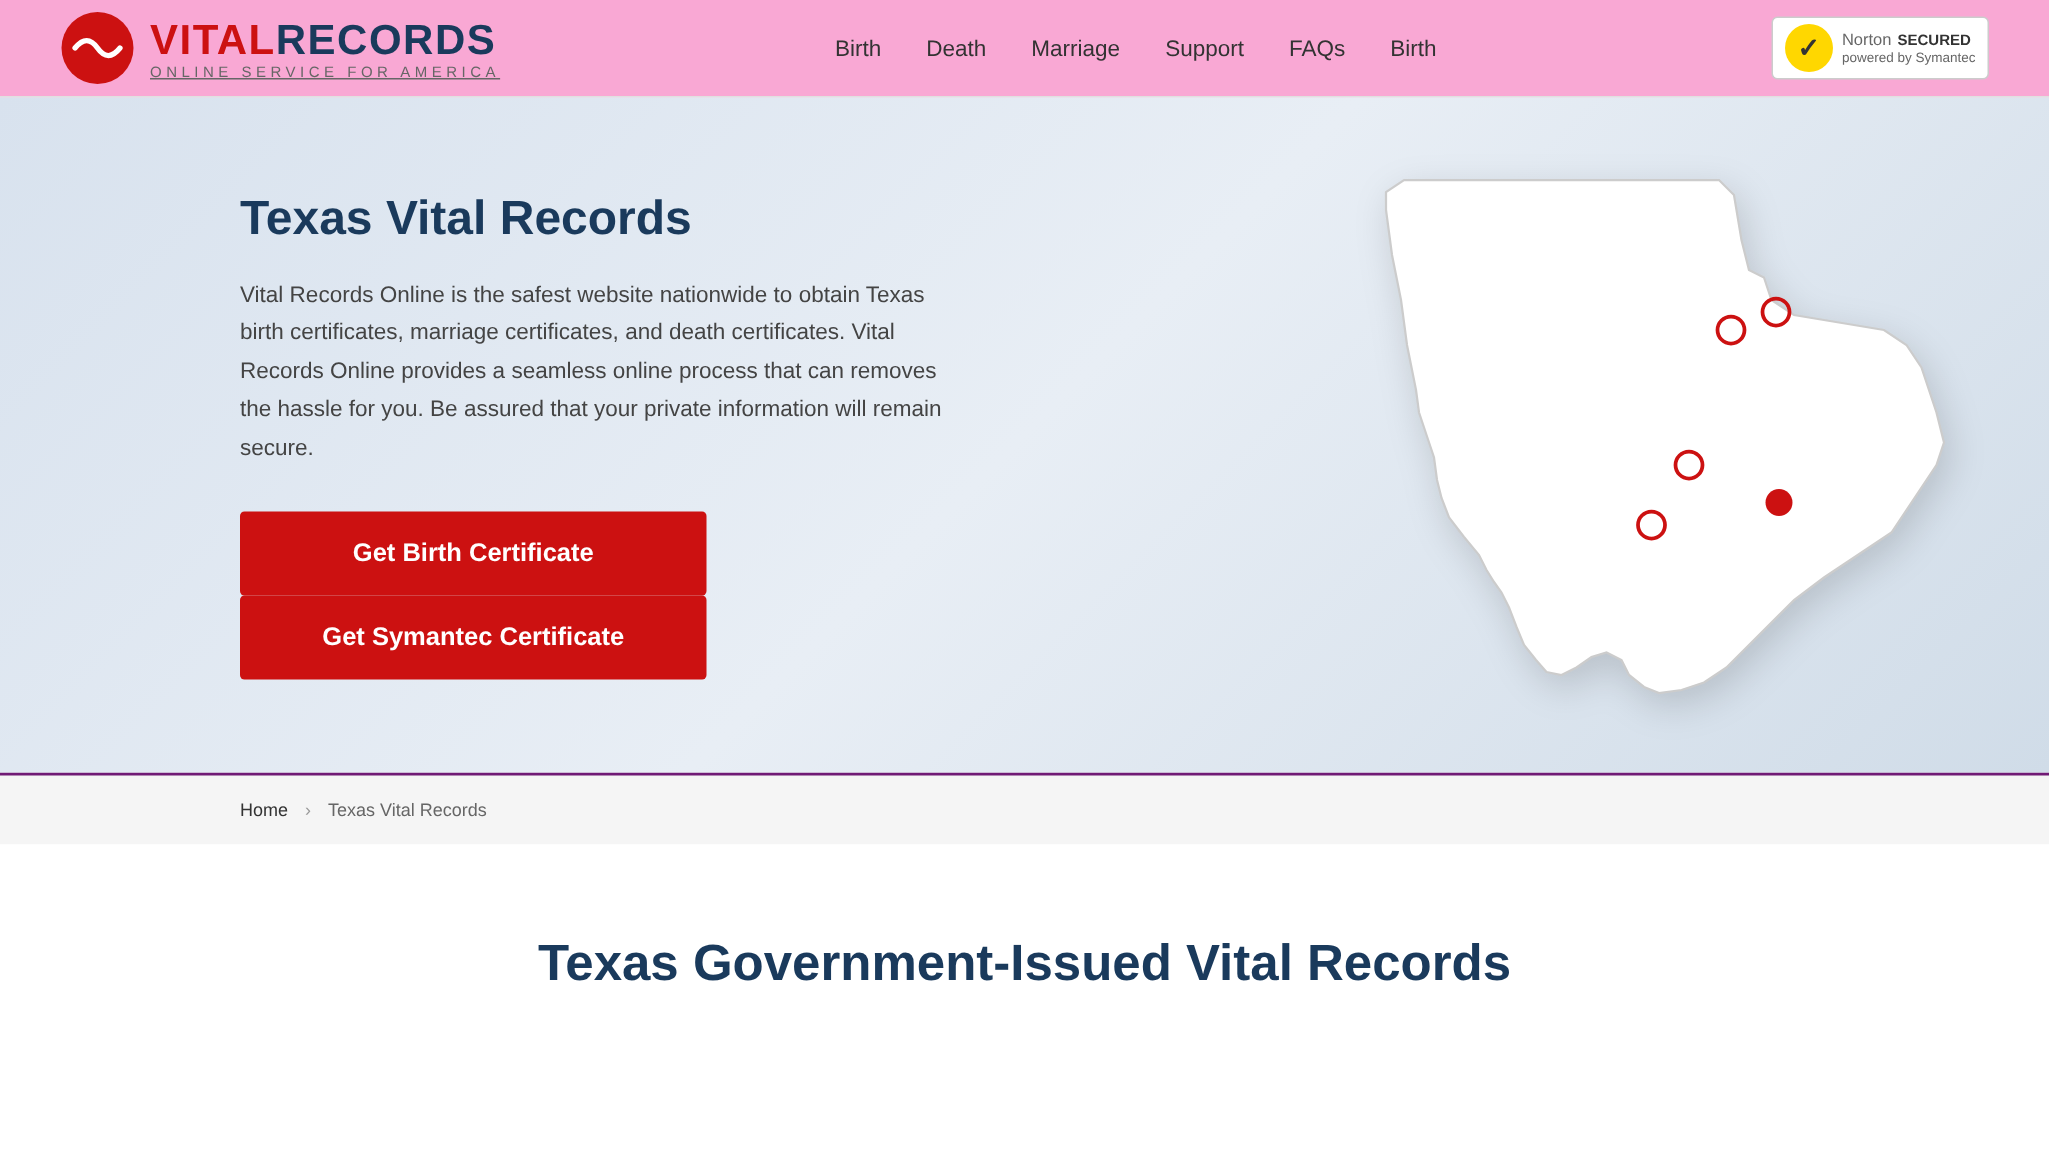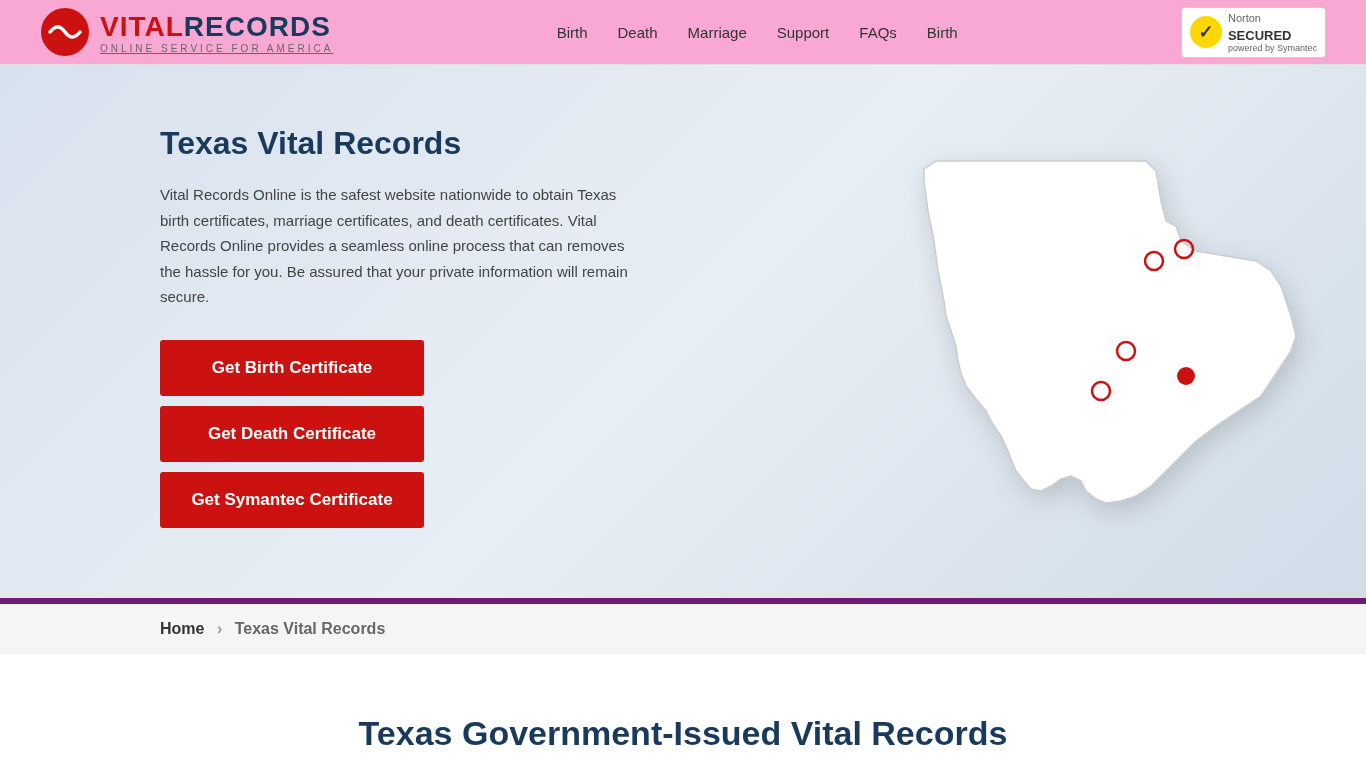--- a/index.html
+++ b/index.html
@@ -71,21 +71,21 @@
       background: #ffd700;
       border-radius: 50%;
       display: flex;
       align-items: center;
       justify-content: center;
       font-size: 18px;
       color: #333;
       font-weight: bold;
     }
     .norton-secured {
-      font-size: 13px;
+      font-size: 10px;
       font-weight: bold;
       color: #333;
     }
     .norton-symantec {
       font-size: 9px;
       color: #666;
     }
 
     
     .hero {
@@ -108,52 +108,50 @@
       margin-bottom: 20px;
     }
     .hero-description {
       font-size: 15px;
       line-height: 1.7;
       color: #444;
       margin-bottom: 30px;
     }
     .btn-certificate {
       display: block;
-      width: 264px;
+      width: 311px;
       padding: 18px 20px;
       background: #cc1111;
       color: #fff;
       border: none;
       border-radius: 3px;
       font-size: 17px;
       font-weight: bold;
       text-align: center;
       cursor: pointer;
-      margin-bottom: 10px;
       text-decoration: none;
     }
 
     
     .texas-map-area {
       position: absolute;
       right: 60px;
       top: 50%;
       transform: translateY(-50%);
       width: 420px;
       height: 380px;
     }
 
     
     .breadcrumb {
       padding: 16px 160px;
       background: #f5f5f5;
-      border-top: 6px solid #701a75;
-      font-size: 16px;
-      color: #666;
-      font-weight: bold;
+      border-top: 2px solid #701a75;
+      font-size: 12px;
+      color: #666;
     }
     .breadcrumb a {
       color: #333;
       text-decoration: none;
     }
     .breadcrumb .separator {
       margin: 0 8px;
       color: #999;
     }
     .breadcrumb .current {
@@ -200,36 +198,35 @@
     <a href="#">Death</a>
     <a href="#">Marriage</a>
     <a href="#">Support</a>
     <a href="#">FAQs</a>
     <a href="#">Birth</a>
   </nav>
 
   <div class="norton-badge">
     <div class="norton-checkmark">✓</div>
     <div>
-      <div style="display:flex;align-items:baseline;gap:4px;flex-direction:column;">
+      <div style="display:flex;align-items:baseline;gap:4px;">
         <span style="font-size:11px;color:#666;">Norton</span>
         <span class="norton-secured">SECURED</span>
       </div>
       <div class="norton-symantec">powered by Symantec</div>
     </div>
   </div>
 </header>
 
 <section class="hero">
   <div class="hero-content">
     <h1 class="hero-title">Texas Vital Records</h1>
     <p class="hero-description">Vital Records Online is the safest website nationwide to obtain Texas birth certificates, marriage certificates, and death certificates. Vital Records Online provides a seamless online process that can removes the hassle for you. Be assured that your private information will remain secure.</p>
 
     <a href="#" class="btn-certificate">Get Birth Certificate</a>
-    <a href="#" class="btn-certificate">Get Death Certificate</a>
     <a href="#" class="btn-certificate">Get Symantec Certificate</a>
   </div>
 
   <div class="texas-map-area">
     <svg class="texas-svg" viewBox="0 0 420 380" xmlns="http://www.w3.org/2000/svg">
 
       <path d="
         M80,20 L240,20 L260,20 L270,30 L275,60 L280,80
         L290,85 L295,100 L310,110 L340,115 L370,120
         L385,130 L395,145 L400,160 L405,175 L410,195

